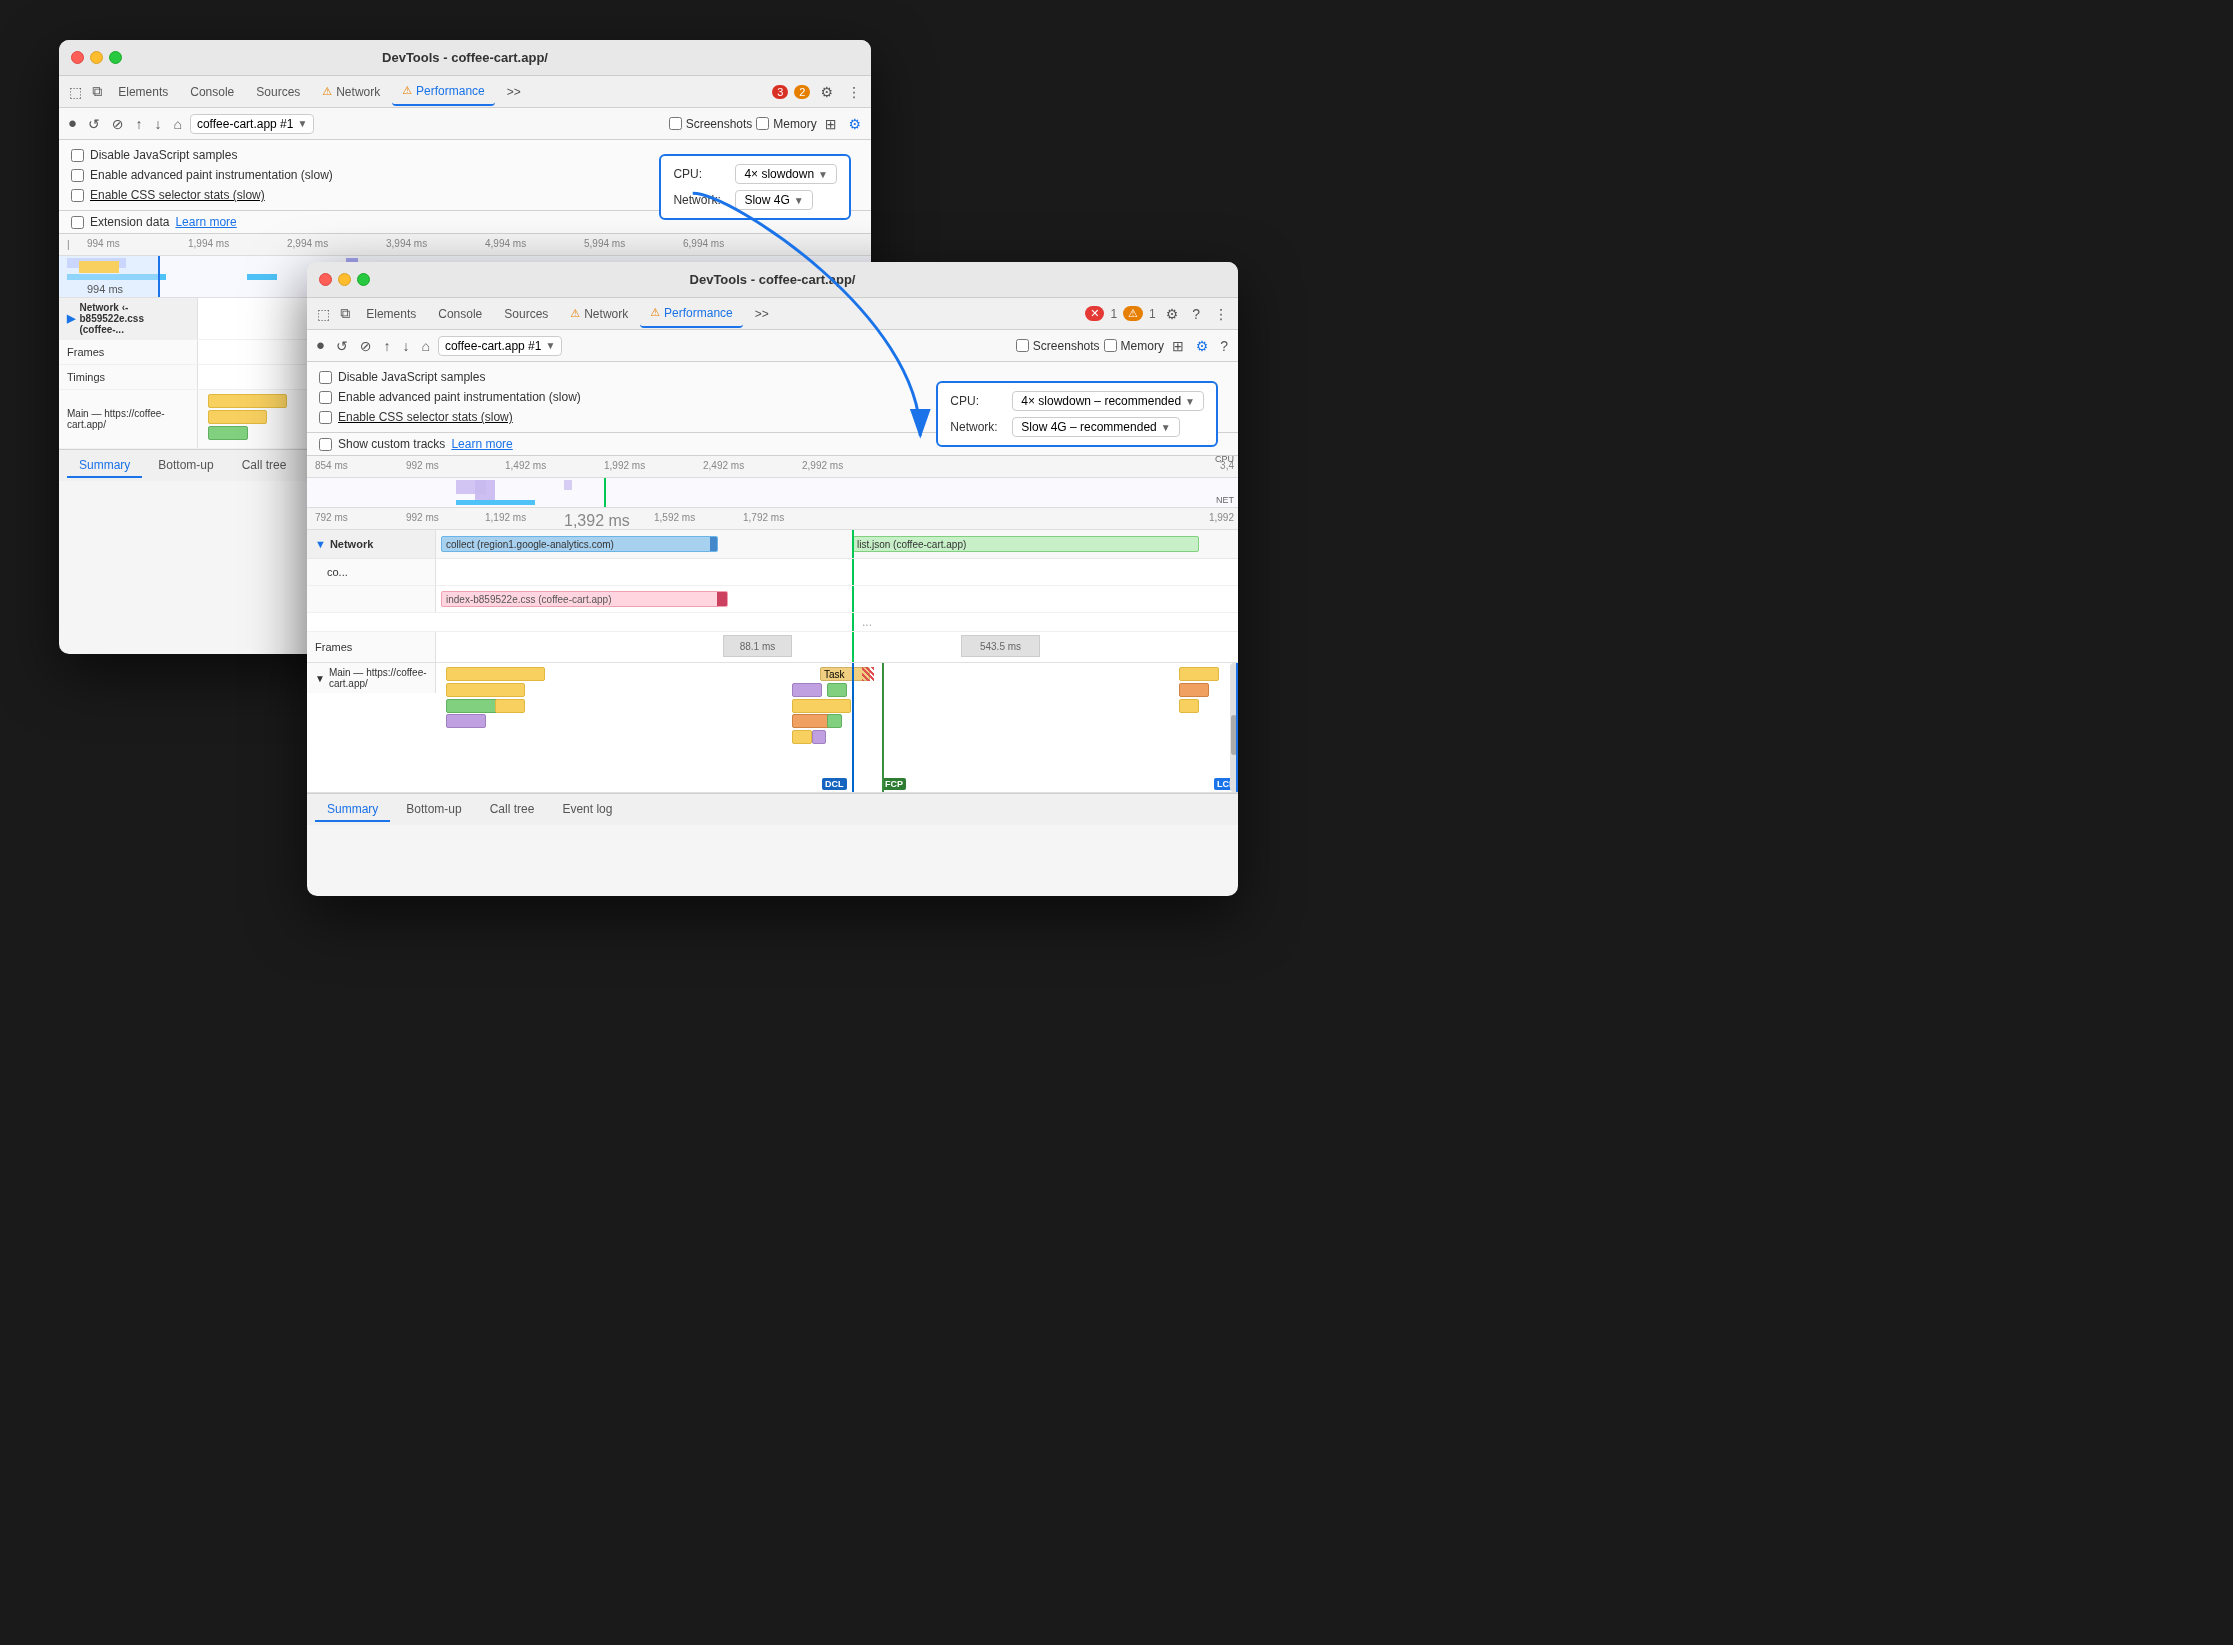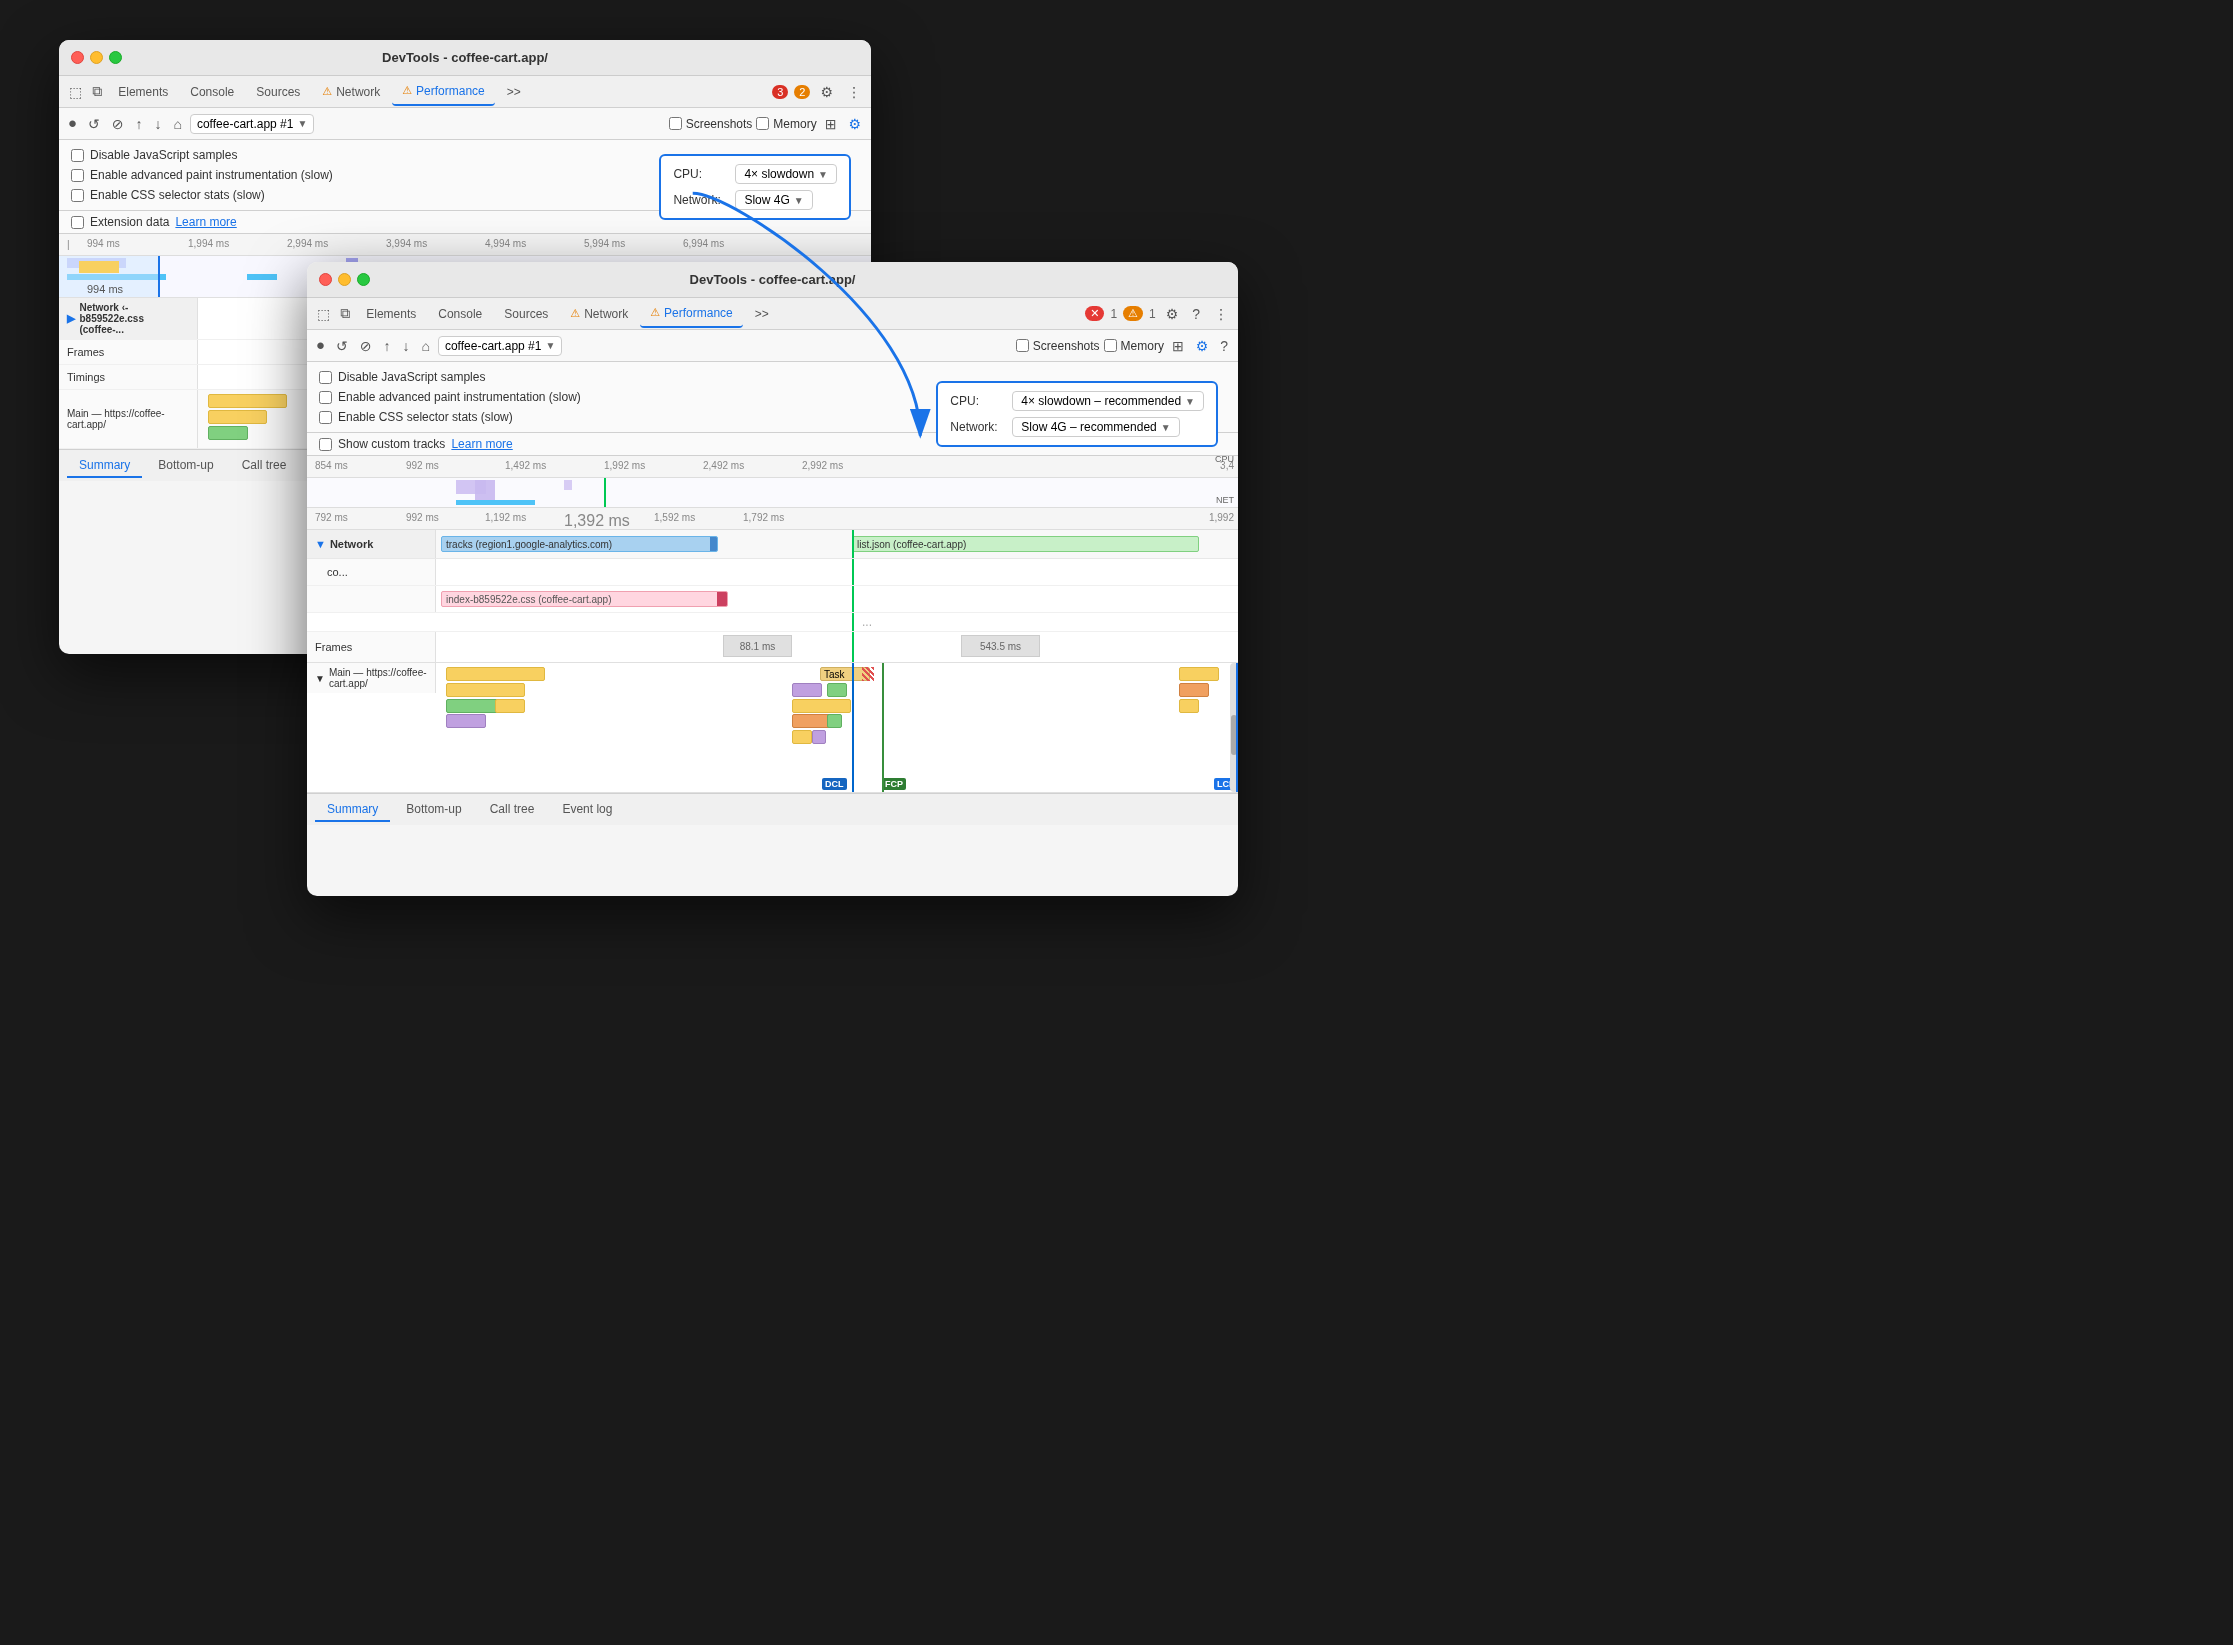--- a/index.html
+++ b/index.html
@@ -153,21 +153,21 @@
       background: #fafafa;
       border-bottom: 1px solid #d0d0d0;
       padding: 8px 12px;
     }
     .settings-row {
       display: flex;
       align-items: center;
       margin-bottom: 6px;
       gap: 8px;
     }
-    .settings-row:last-child { margin-bottom: 0; }
+    .settings-row:last-child { margin-bottom: 0; text-decoration: underline; }
     .settings-checkbox {
       display: flex;
       align-items: center;
       gap: 6px;
       font-size: 12px;
       color: #333;
     }
 
     
     .throttle-box {
@@ -706,21 +706,21 @@
   <div style="flex:1; background:white; overflow:hidden; position:relative;">
 
     <div class="track-row" style="background:#f8f8f8; border-bottom:1px solid #e8e8e8;">
       <div class="track-label section-header" style="width:129px; min-width:129px;">
         <span style="color:#1a73e8; cursor:pointer;">▼</span>
         <span style="font-size:11px; font-weight:600;">Network</span>
       </div>
       <div class="track-content" style="position:relative; height:28px;">
 
         <div class="net-track-bar bar-blue" style="left:5px; width:277px; top:6px;">
-          <span>tracks (region1.google-analytics.com)</span>
+          <span>collect (region1.google-analytics.com)</span>
           <div style="position:absolute; right:-5px; top:0; bottom:0; width:12px; background:#4488cc;"></div>
         </div>
 
         <div class="net-track-bar bar-green" style="left:416px; width:347px; top:6px;">
           <span>list.json (coffee-cart.app)</span>
         </div>
 
         <div class="vline" style="left:416px;"></div>
       </div>
     </div>

